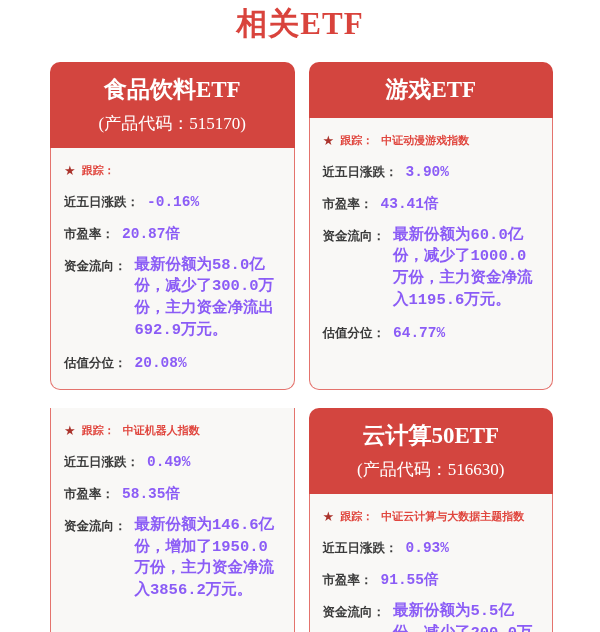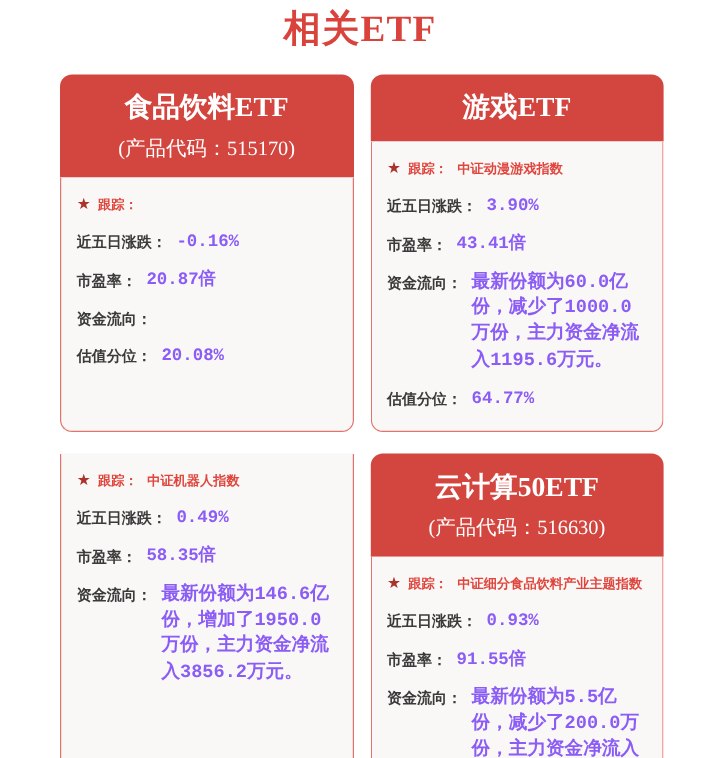--- a/index.html
+++ b/index.html
@@ -107,20 +107,21 @@
       <div class="field-row">
         <span class="field-label">近五日涨跌：</span>
         <span class="field-value">-0.16%</span>
       </div>
       <div class="field-row">
         <span class="field-label">市盈率：</span>
         <span class="field-value">20.87倍</span>
       </div>
       <div class="field-row flow">
         <span class="field-label">资金流向：</span>
+        <span class="field-value">最新份额为58.0亿份，减少了300.0万份，主力资金净流出692.9万元。</span>
       </div>
       <div class="field-row">
         <span class="field-label">估值分位：</span>
         <span class="field-value">20.08%</span>
       </div>
     </div>
   </div>
 
   <div class="card">
     <div class="card-header">
@@ -176,21 +177,21 @@
 
   <div class="card">
     <div class="card-header">
       <div class="card-title">云计算50ETF</div>
       <div class="card-code">(产品代码：516630)</div>
     </div>
     <div class="card-body">
       <div class="track-row">
         <span class="star-icon">★</span>
         <span class="track-label">跟踪：</span>
-        <span class="track-index">中证细分食品饮料产业主题指数</span>
+        <span class="track-index">中证云计算与大数据主题指数</span>
       </div>
       <div class="field-row">
         <span class="field-label">近五日涨跌：</span>
         <span class="field-value">0.93%</span>
       </div>
       <div class="field-row">
         <span class="field-label">市盈率：</span>
         <span class="field-value">91.55倍</span>
       </div>
       <div class="field-row flow">

